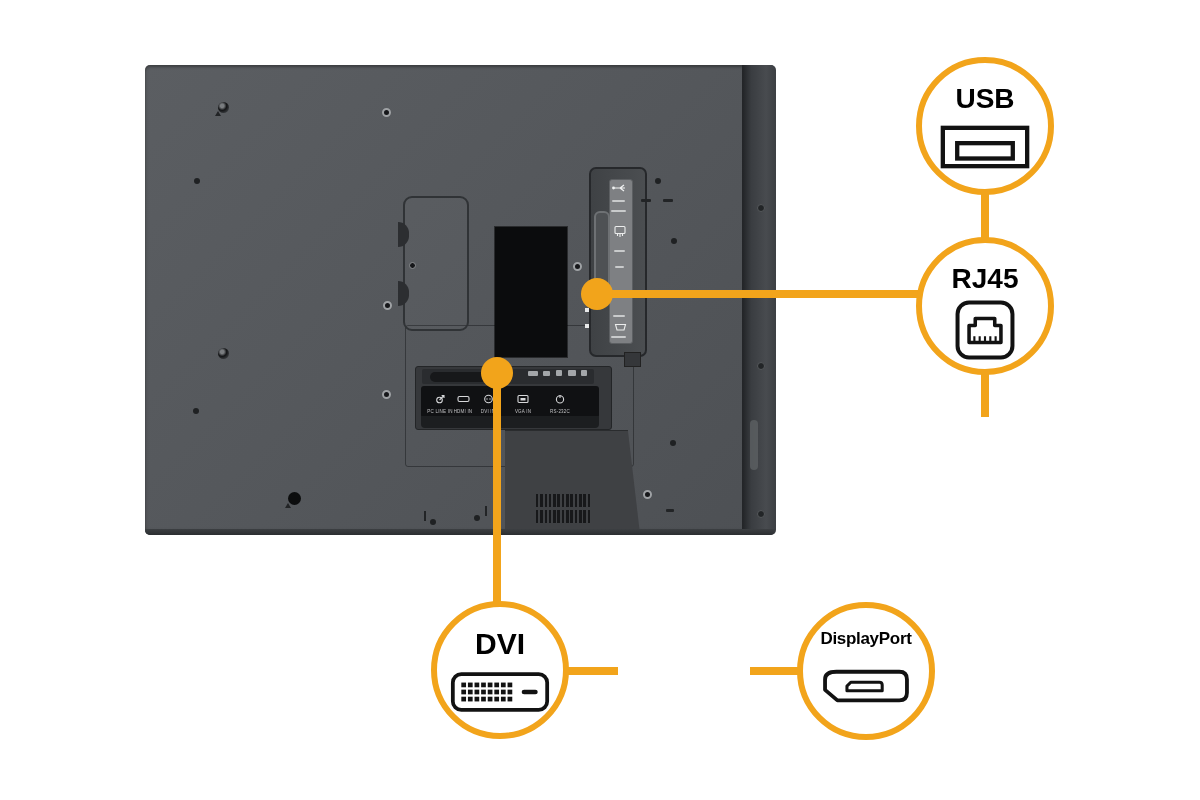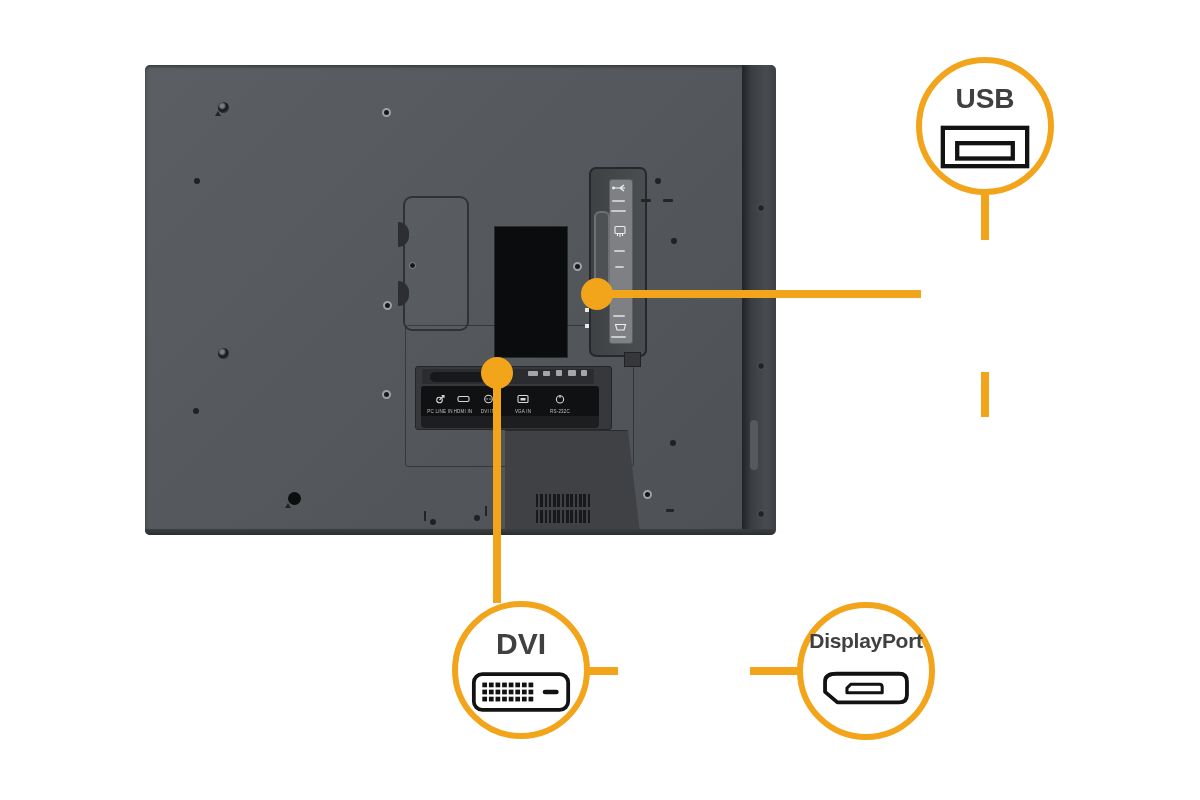--- a/index.html
+++ b/index.html
@@ -57,23 +57,23 @@
   .band-screw{width:8px;height:8px;border-radius:50%;background:#222527;border:1px solid #55585b;box-sizing:border-box;}
   .dash{background:#222426;height:3px;border-radius:1px;}
   .tickv{width:2px;background:#222426;}
   .tri{width:0;height:0;border-left:3px solid transparent;border-right:3px solid transparent;border-bottom:5px solid #222426;}
 
   
   .oline{background:var(--accent);}
   .odot{width:32px;height:32px;border-radius:50%;background:var(--accent);}
   .callout{width:138px;height:138px;border-radius:50%;background:#fff;border:6px solid var(--accent);
            box-sizing:border-box;display:flex;flex-direction:column;align-items:center;}
-  .clabel{font-weight:700;color:#404040;margin-top:22px;line-height:1;}
+  .clabel{font-weight:700;color:#000000;margin-top:22px;line-height:1;}
   .cicon{margin-top:6px;display:flex;align-items:center;justify-content:center;flex:1;padding-bottom:14px;}
-  .fs28{font-size:28px;} .fs30{font-size:30px;} .fs21{font-size:21px;letter-spacing:-.3px;}
+  .fs28{font-size:28px;} .fs30{font-size:30px;} .fs21{font-size:17px;letter-spacing:-.3px;}
 </style>
 </head>
 <body>
 
 <div id="page" style="--accent: #F2A41B;">
 
   <div id="monitor" class="abs">
     <div id="side-band" class="abs"></div>
     <div id="side-groove" class="abs"></div>
     <div id="seam" class="abs"></div>
@@ -204,23 +204,33 @@
   <div class="abs callout" style="left:916px;top:57px">
     <span class="clabel fs28">USB</span>
     <span class="cicon">
       <svg width="92" height="48" viewBox="0 0 96 50">
         <rect x="4" y="5" width="88" height="40" fill="#fff" stroke="#121212" stroke-width="4.5"></rect>
         <rect x="19" y="21" width="58" height="16" fill="#fff" stroke="#121212" stroke-width="4.5"></rect>
       </svg>
     </span>
   </div>
 
-
-
-  <div class="abs callout" style="left:452px;top:601px">
+  <div class="abs callout" style="left:916px;top:237px">
+    <span class="clabel fs28">RJ45</span>
+    <span class="cicon">
+      <svg width="62" height="62" viewBox="0 0 70 70">
+        <rect x="4" y="4" width="62" height="62" rx="13" fill="#fff" stroke="#121212" stroke-width="4.5"></rect>
+        <path d="M17 49 V30 h7 v-8 h22 v8 h7 v19 Z" fill="none" stroke="#121212" stroke-width="4" stroke-linejoin="round"></path>
+        <path d="M23 42 v7 M29 42 v7 M35 42 v7 M41 42 v7 M47 42 v7" stroke="#121212" stroke-width="2.4"></path>
+      </svg>
+    </span>
+  </div>
+
+
+  <div class="abs callout" style="left:431px;top:601px">
     <span class="clabel fs30">DVI</span>
     <span class="cicon">
       <svg width="100" height="42" viewBox="0 0 106 44">
         <rect x="3" y="3" width="100" height="38" rx="9" fill="#fff" stroke="#121212" stroke-width="4"></rect>
         <g fill="#121212">
           <rect x="12" y="12" width="5" height="5"></rect>
             <rect x="19" y="12" width="5" height="5"></rect>
             <rect x="26" y="12" width="5" height="5"></rect>
             <rect x="33" y="12" width="5" height="5"></rect>
             <rect x="40" y="12" width="5" height="5"></rect>

